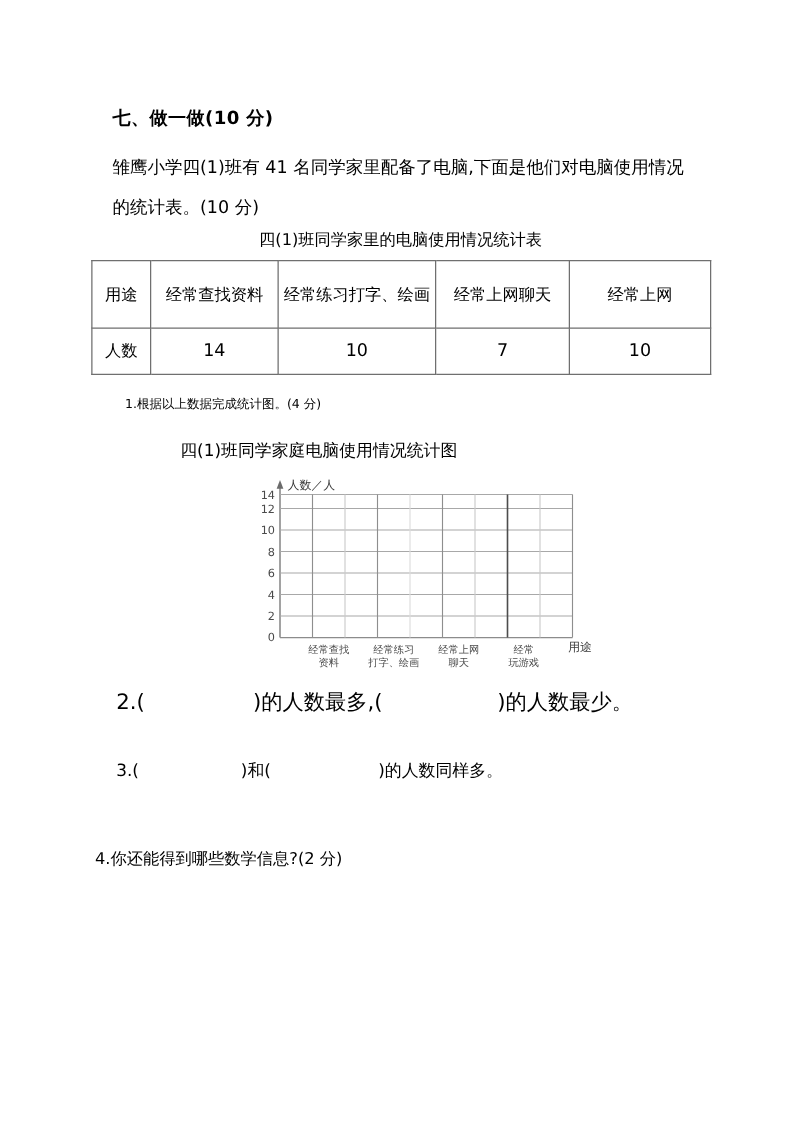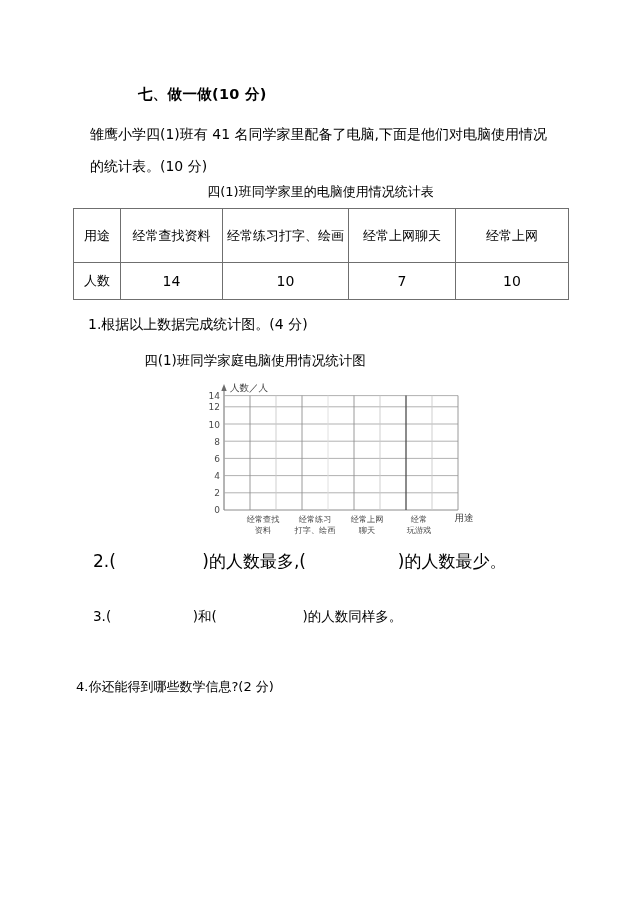--- a/index.html
+++ b/index.html
@@ -25,21 +25,20 @@
 
   
   .section-heading {
     position: absolute;
     left: 90px;
     top: 85px;
     font-size: 14.5px;
     font-weight: bold;
     letter-spacing: 0.3px;
     white-space: nowrap;
-    margin-left: 48px;
   }
 
   
   .intro {
     position: absolute;
     left: 90px;
     top: 118px;
     width: 468px;
     font-size: 14px;
     line-height: 32px;
@@ -80,23 +79,23 @@
   .col-c3 { width: 107px; }
   .col-c4 { width: 113px; }
 
   .stat-table td.num {
     font-size: 14px;
   }
 
   
   .q1 {
     position: absolute;
-    left: 88px;
+    left: 100px;
     top: 316px;
-    font-size: 14px;
+    font-size: 10px;
     white-space: nowrap;
   }
 
   
   .chart-title {
     position: absolute;
     left: 0px;
     top: 352px;
     width: 510px;
     text-align: center;

